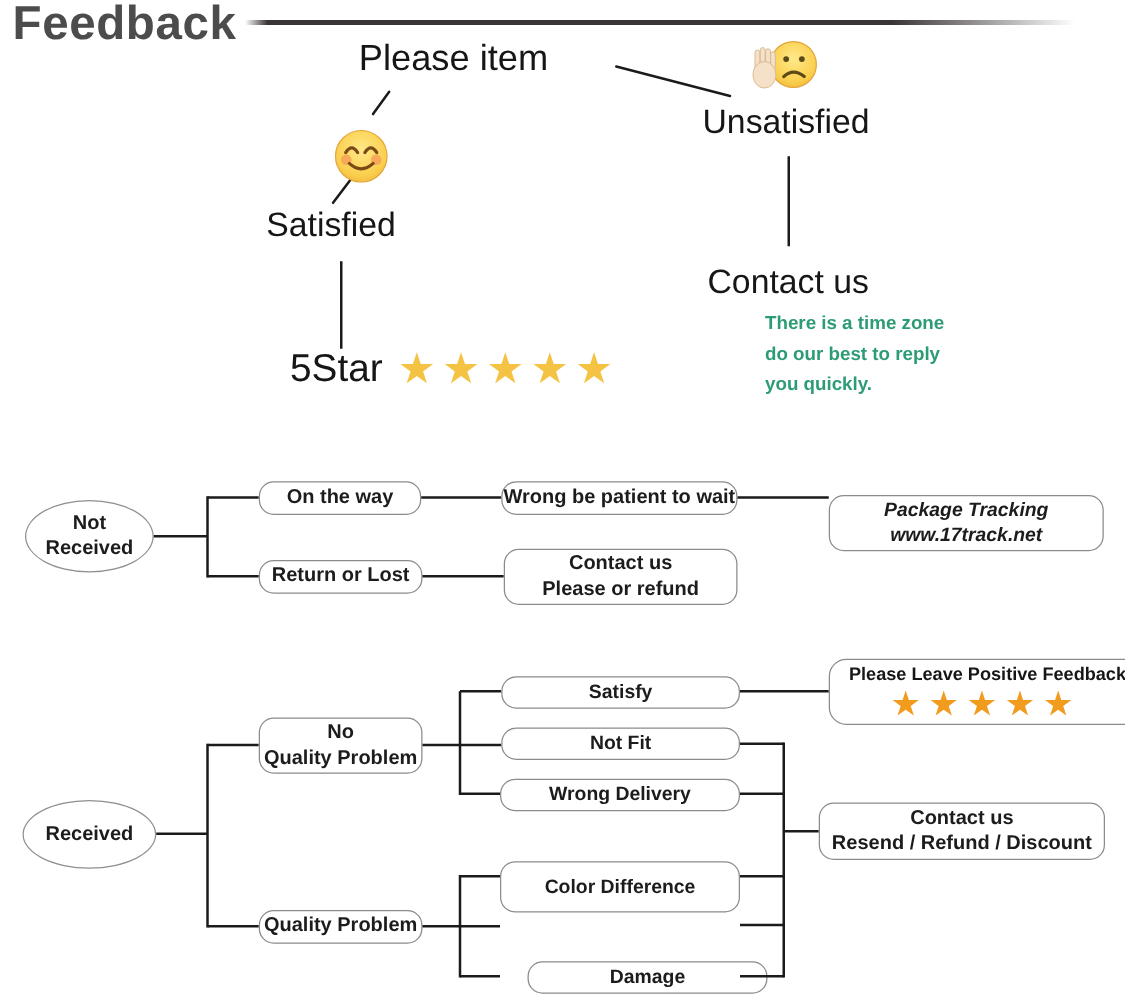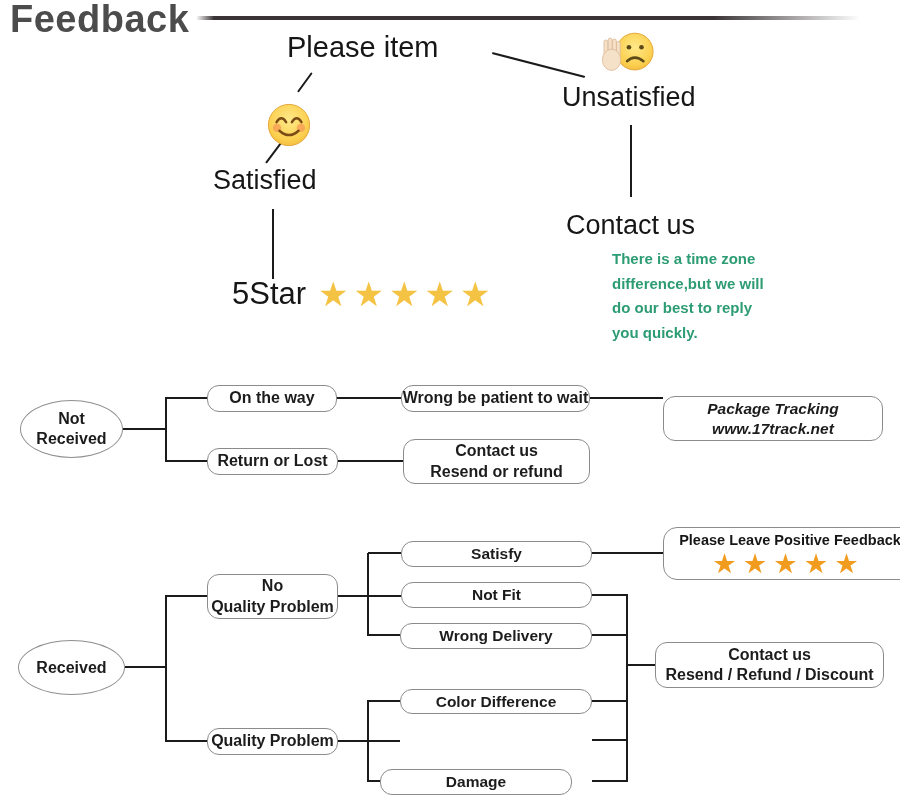--- a/index.html
+++ b/index.html
@@ -92,21 +92,20 @@
   <div class="vln" style="left:630px;top:125px;height:72px;"></div>
 
   <div class="abs fivestar-row" style="left:232px;top:274px;">
     <span class="fivestar-num">5Star</span>
     <span class="stars-gold">★★★★★</span>
   </div>
 
   <div class="abs midlbl" style="left:566px;top:210px;">Contact us</div>
   <div class="abs note" style="left:568px;top:247px;margin-left:44px;">
     <div>There is a time zone</div>
-    <div>difference,but we will</div>
     <div>do our best to reply</div>
     <div>you quickly.</div>
   </div>
 
   <div class="ellipse" style="left:20px;top:400px;width:103px;height:58px;">
     <div>Not</div>
     <div>Received</div>
   </div>
 
   <div class="ln" style="left:123px;top:428px;width:43px;"></div>
@@ -122,21 +121,21 @@
   <div class="ln" style="left:590px;top:397px;width:73px;"></div>
 
   <div class="box small" style="left:663px;top:396px;width:220px;height:45px;font-style:italic;">
     <div>Package Tracking</div>
     <div>www.17track.net</div>
   </div>
 
   <div class="ln" style="left:338px;top:460px;width:65px;"></div>
   <div class="box" style="left:403px;top:439px;width:187px;height:45px;">
     <div>Contact us</div>
-    <div>Resend or refund</div>
+    <div>Please or refund</div>
   </div>
 
   <div class="ellipse" style="left:18px;top:640px;width:107px;height:55px;">Received</div>
 
   <div class="ln" style="left:125px;top:666px;width:41px;"></div>
   <div class="vln" style="left:165px;top:595px;height:147px;"></div>
   <div class="ln" style="left:166px;top:595px;width:41px;"></div>
   <div class="ln" style="left:166px;top:740px;width:41px;"></div>
 
   <div class="box" style="left:207px;top:574px;width:131px;height:45px;">
@@ -152,22 +151,22 @@
 
   <div class="box small" style="left:401px;top:541px;width:191px;height:26px;">Satisfy</div>
   <div class="box small" style="left:401px;top:582px;width:191px;height:26px;">Not Fit</div>
   <div class="box small" style="left:400px;top:623px;width:192px;height:26px;">Wrong Delivery</div>
 
   <div class="ln" style="left:338px;top:740px;width:62px;"></div>
   <div class="vln" style="left:367px;top:700px;height:82px;"></div>
   <div class="ln" style="left:368px;top:700px;width:32px;"></div>
   <div class="ln" style="left:368px;top:780px;width:32px;"></div>
 
-  <div class="box small" style="left:400px;top:689px;width:192px;height:25px;">Color Difference</div>
-  <div class="box small" style="left:380px;top:769px;width:192px;height:26px;">Damage</div>
+  <div class="box small" style="left:400px;top:689px;width:192px;height:41px;">Color Difference</div>
+  <div class="box small" style="left:422px;top:769px;width:192px;height:26px;">Damage</div>
 
   <div class="ln" style="left:592px;top:552px;width:71px;"></div>
   <div class="ln" style="left:592px;top:594px;width:35px;"></div>
   <div class="ln" style="left:592px;top:634px;width:35px;"></div>
   <div class="ln" style="left:592px;top:700px;width:35px;"></div>
   <div class="ln" style="left:592px;top:739px;width:35px;"></div>
   <div class="ln" style="left:592px;top:780px;width:35px;"></div>
   <div class="vln" style="left:626px;top:594px;height:188px;"></div>
   <div class="ln" style="left:627px;top:664px;width:28px;"></div>
 

